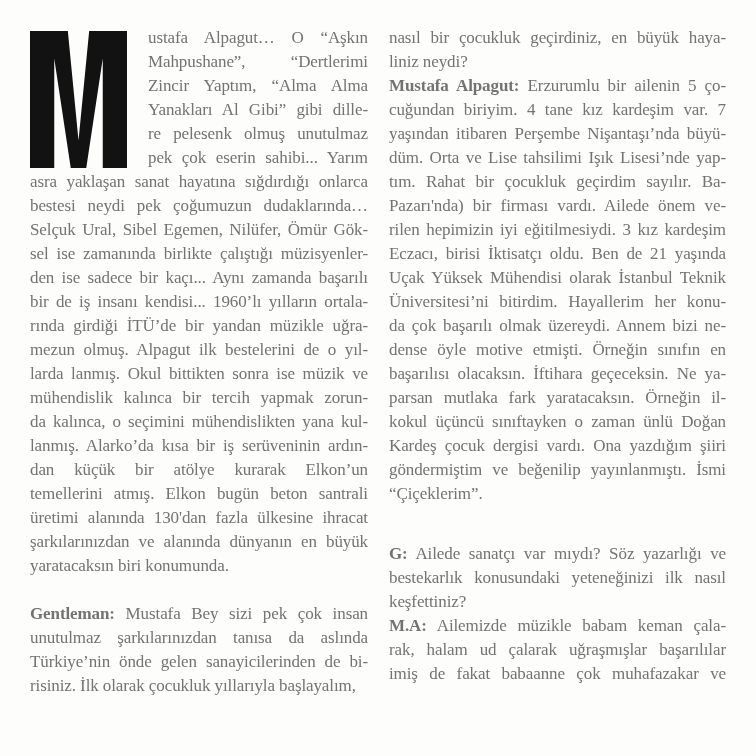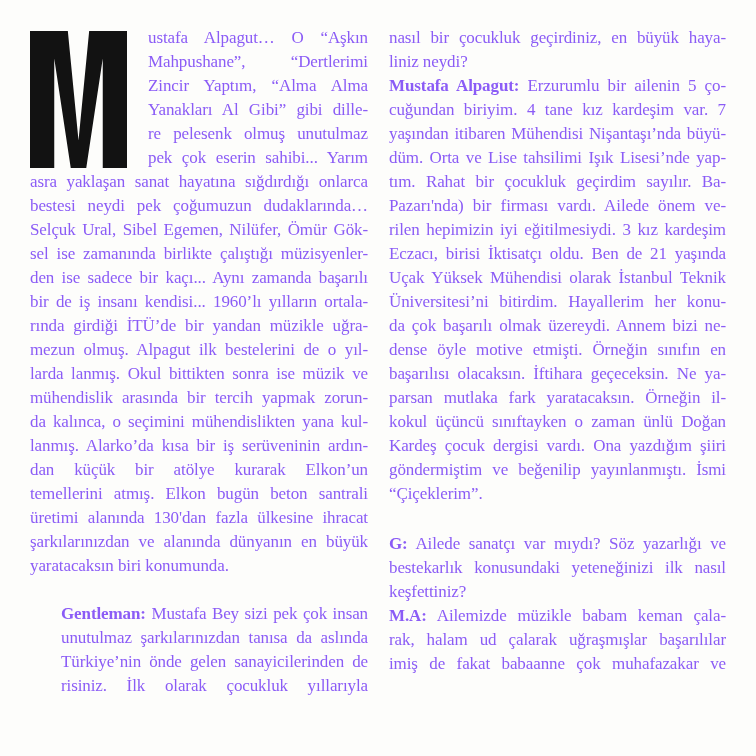--- a/index.html
+++ b/index.html
@@ -8,21 +8,21 @@
     width: 756px;
     height: 756px;
     background: #fdfdfb;
     overflow: hidden;
   }
   .page {
     position: relative;
     width: 692px;
     height: 756px;
     background: #fdfdfb;
-    color: #8b5cf6;
+    color: #737373;
     font-family: "Liberation Serif", "DejaVu Serif", serif;
   }
   .columns {
     position: absolute;
     left: 30px;
     top: 26px;
     display: flex;
     gap: 21px;
   }
   .col-left  { width: 338px; }
@@ -36,22 +36,22 @@
     text-align-last: justify;
     height: 24px;
     overflow: hidden;
   }
   .line.line-last {
     text-align-last: left;
   }
   .line b { font-weight: bold; }
 
   .block { margin: 0; }
-  .gap-left  { margin-top: 24px; margin-left: 31px; }
-  .gap-right { margin-top: 26px; }
+  .gap-left  { margin-top: 24px; }
+  .gap-right { margin-top: 36px; }
 
   .dropcap {
     float: left;
     width: 97px;
     height: 137px;
     margin: 5px 21px 0 0;
   }
   .dropcap svg {
     display: block;
     width: 97px;
@@ -90,21 +90,21 @@
             <div class="line">pek çok eserin sahibi... Yarım</div>
             <div class="line">asra yaklaşan sanat hayatına sığdırdığı onlarca</div>
             <div class="line">bestesi neydi pek çoğumuzun dudaklarında…</div>
             <div class="line">Selçuk Ural, Sibel Egemen, Nilüfer, Ömür Gök-</div>
             <div class="line">sel ise zamanında birlikte çalıştığı müzisyenler-</div>
             <div class="line">den ise sadece bir kaçı... Aynı zamanda başarılı</div>
             <div class="line">bir de iş insanı kendisi... 1960’lı yılların ortala-</div>
             <div class="line">rında girdiği İTÜ’de bir yandan müzikle uğra-</div>
             <div class="line">mezun olmuş. Alpagut ilk bestelerini de o yıl-</div>
             <div class="line">larda lanmış. Okul bittikten sonra ise müzik ve</div>
-            <div class="line">mühendislik arasında bir tercih yapmak zorun-</div>
+            <div class="line">mühendislik kalınca bir tercih yapmak zorun-</div>
             <div class="line">da kalınca, o seçimini mühendislikten yana kul-</div>
             <div class="line">lanmış. Alarko’da kısa bir iş serüveninin ardın-</div>
             <div class="line">dan küçük bir atölye kurarak Elkon’un</div>
             <div class="line">temellerini atmış. Elkon bugün beton santrali</div>
             <div class="line">üretimi alanında 130'dan fazla ülkesine ihracat</div>
             <div class="line">şarkılarınızdan ve alanında dünyanın en büyük</div>
             <div class="line line-last">yaratacaksın biri konumunda.</div>
           </div>
       </div>
 
@@ -123,21 +123,21 @@
         <div>
             <div class="line">nasıl bir çocukluk geçirdiniz, en büyük haya-</div>
             <div class="line line-last">liniz neydi?</div>
           </div>
       </div>
 
       <div class="block">
         <div>
             <div class="line"><b>Mustafa Alpagut:</b> Erzurumlu bir ailenin 5 ço-</div>
             <div class="line">cuğundan biriyim. 4 tane kız kardeşim var. 7</div>
-            <div class="line">yaşından itibaren Mühendisi Nişantaşı’nda büyü-</div>
+            <div class="line">yaşından itibaren Perşembe Nişantaşı’nda büyü-</div>
             <div class="line">düm. Orta ve Lise tahsilimi Işık Lisesi’nde yap-</div>
             <div class="line">tım. Rahat bir çocukluk geçirdim sayılır. Ba-</div>
             <div class="line">Pazarı'nda) bir firması vardı. Ailede önem ve-</div>
             <div class="line">rilen hepimizin iyi eğitilmesiydi. 3 kız kardeşim</div>
             <div class="line">Eczacı, birisi İktisatçı oldu. Ben de 21 yaşında</div>
             <div class="line">Uçak Yüksek Mühendisi olarak İstanbul Teknik</div>
             <div class="line">Üniversitesi’ni bitirdim. Hayallerim her konu-</div>
             <div class="line">da çok başarılı olmak üzereydi. Annem bizi ne-</div>
             <div class="line">dense öyle motive etmişti. Örneğin sınıfın en</div>
             <div class="line">başarılısı olacaksın. İftihara geçeceksin. Ne ya-</div>

